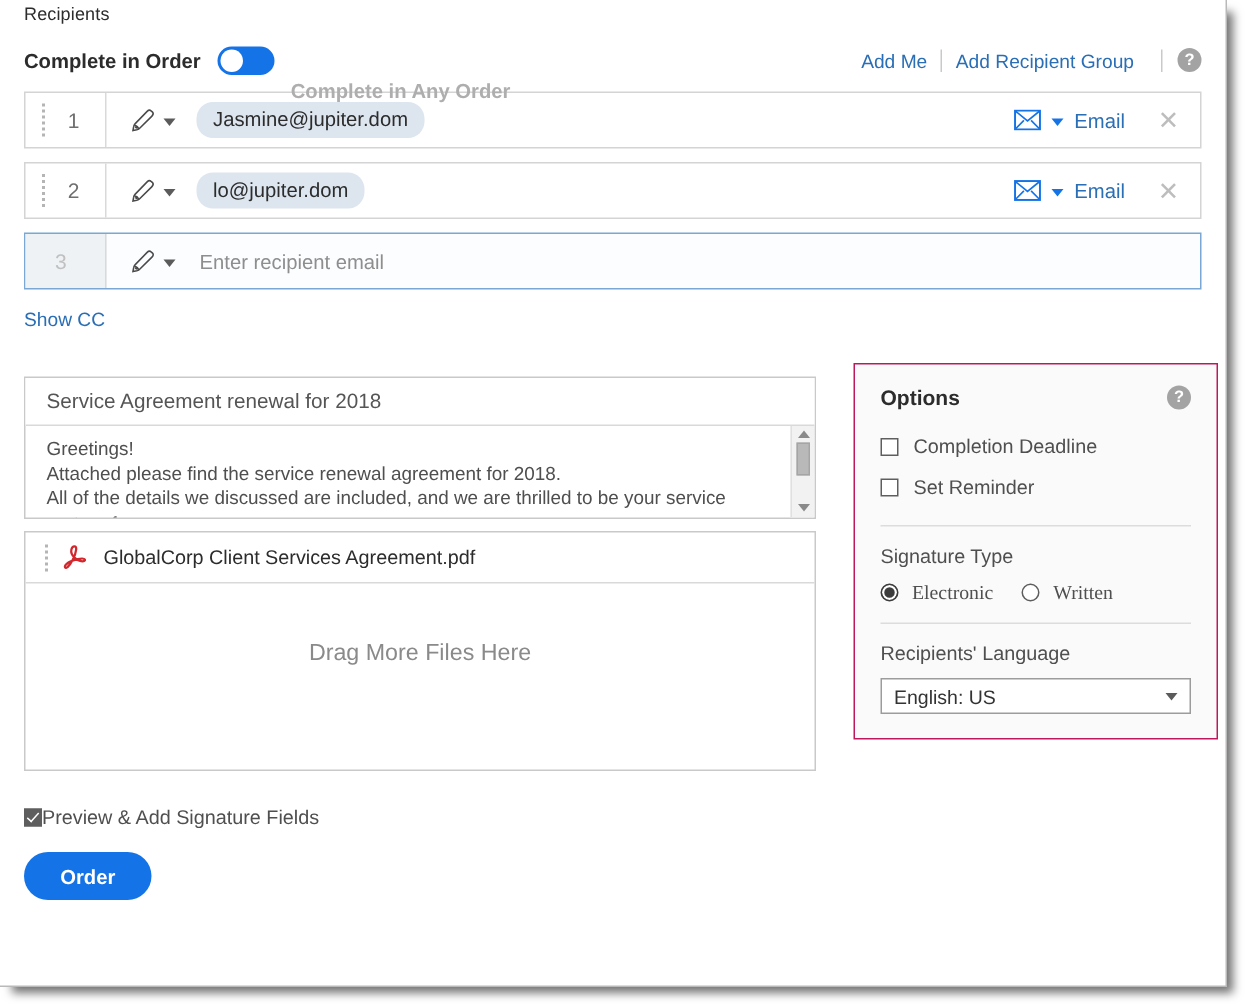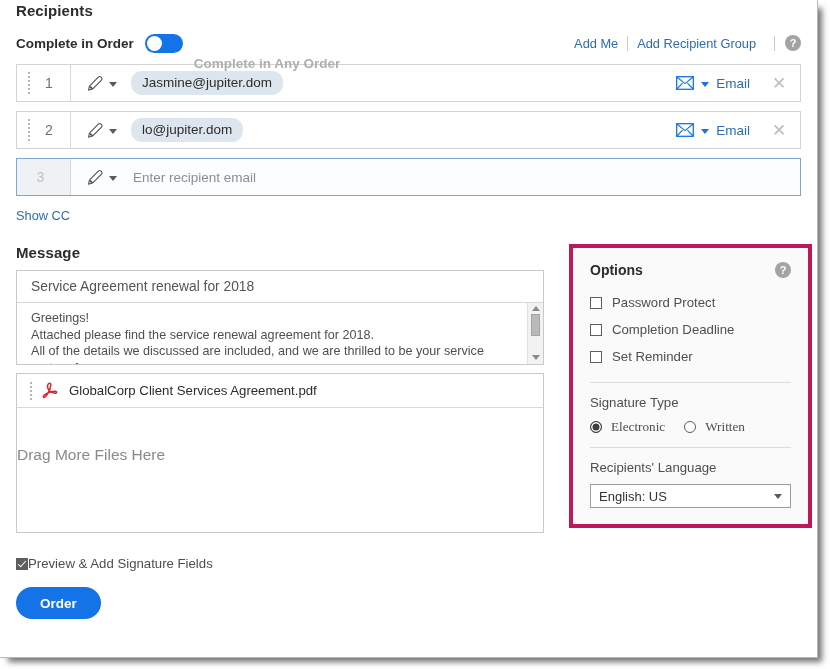--- a/index.html
+++ b/index.html
@@ -22,22 +22,22 @@
     background: #ffffff;
     box-sizing: border-box;
     border-right: 1px solid #b9b9b9;
     border-bottom: 1px solid #b9b9b9;
     box-shadow: 6px 6px 6px -2px rgba(0,0,0,0.55);
     padding: 0 16px;
   }
 
   
   .section-title {
-    font-size: 15px;
-    font-weight: bold;
+    font-size: 12px;
+    font-weight: normal;
     color: #2c2c2c;
     letter-spacing: .1px;
   }
 
   
   .recipients-head {
     padding-top: 2px;
   }
   .order-bar {
     display: flex;
@@ -325,32 +325,32 @@
     box-sizing: border-box;
   }
   .file-name {
     font-size: 13.2px;
     color: #2c2c2c;
     margin-left: 10px;
   }
   .dropzone {
     height: 124px;
     display: flex;
-    justify-content: flex-start;
+    justify-content: center;
     padding-top: 38px;
     box-sizing: border-box;
   }
   .dropzone span {
     font-size: 15.5px;
     color: #8a8a8a;
   }
 
   
   .opt-panel {
-    border: 4px solid #be185d;
+    border: 1px solid #be185d;
     background: #fafafa;
     padding: 14px 17px 16px;
     box-sizing: border-box;
   }
   .opt-head {
     display: flex;
     align-items: center;
     margin-bottom: 11px;
   }
   .opt-head .t {
@@ -589,21 +589,20 @@
     </div>
   </div>
 
   <a class="showcc">Show CC</a>
 
   
   <div class="cols">
 
     <div class="col-left">
 
-      <div class="section-title">Message</div>
       <div class="msg-box">
         <div class="msg-subject">Service Agreement renewal for 2018</div>
         <div class="msg-body-wrap">
           <div class="msg-body">
             <div>Greetings!</div>
             <div>Attached please find the service renewal agreement for 2018.</div>
             <div>All of the details we discussed are included, and we are thrilled to be your service partner for</div>
 
           </div>
           <div class="scrollbar">
@@ -636,24 +635,20 @@
     </div>
 
     <div class="col-right">
       <div class="opt-panel">
 
         <div class="opt-head">
           <span class="t">Options</span>
           <span class="help-icon">?</span>
         </div>
 
-        <div class="opt-item">
-          <span class="cbox"></span>
-          <span class="lbl">Password Protect</span>
-        </div>
         <div class="opt-item">
           <span class="cbox"></span>
           <span class="lbl">Completion Deadline</span>
         </div>
         <div class="opt-item">
           <span class="cbox"></span>
           <span class="lbl">Set Reminder</span>
         </div>
 
         <div class="hr"></div>

